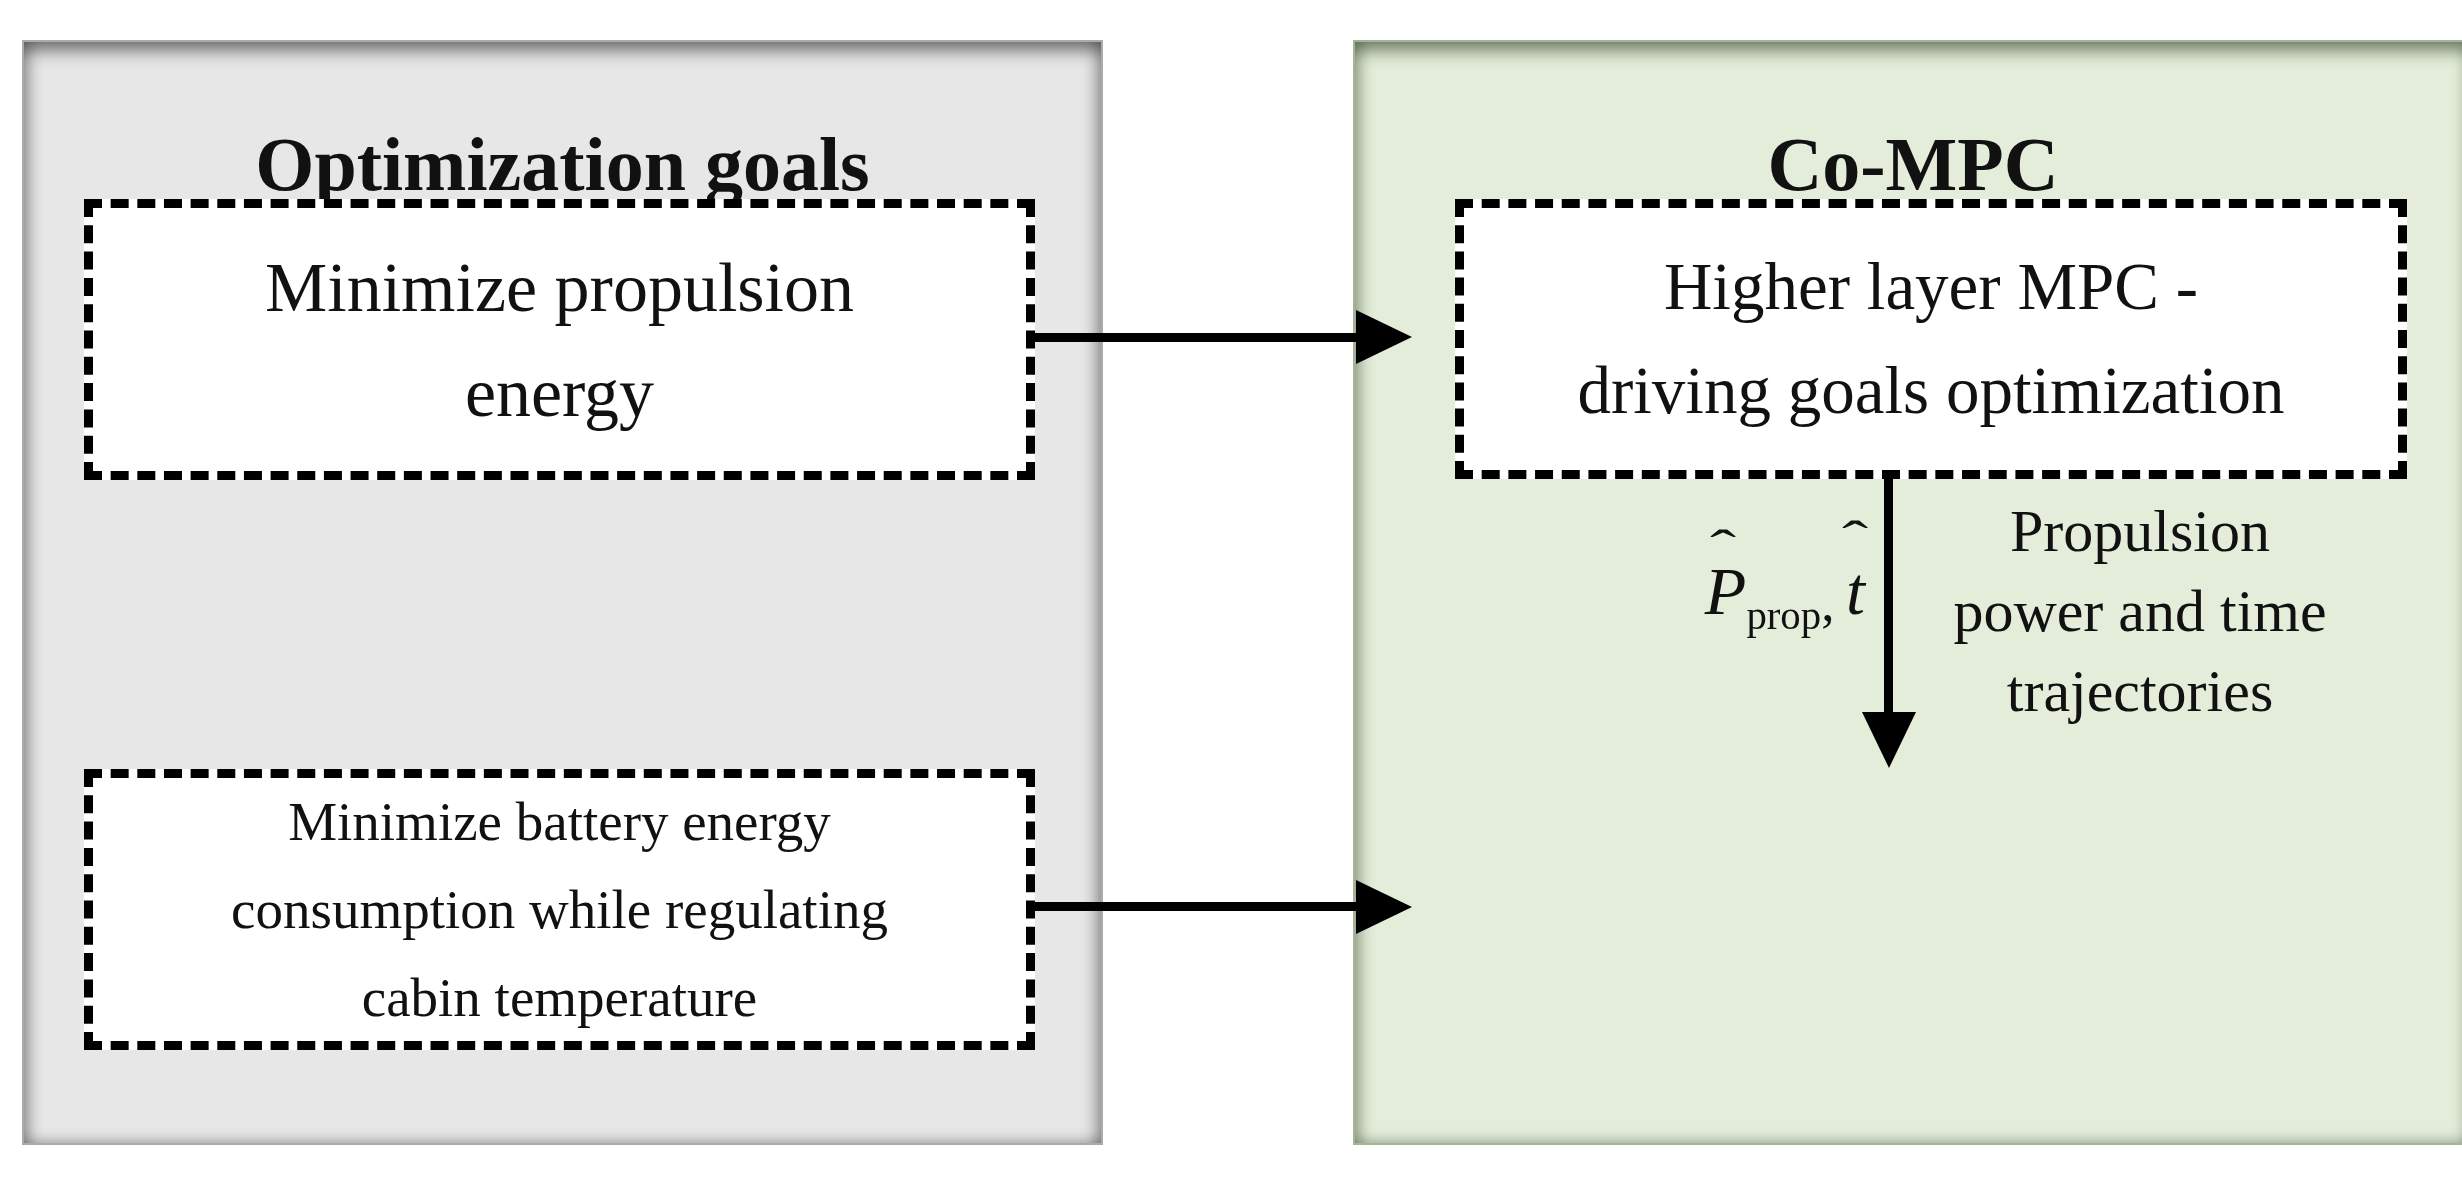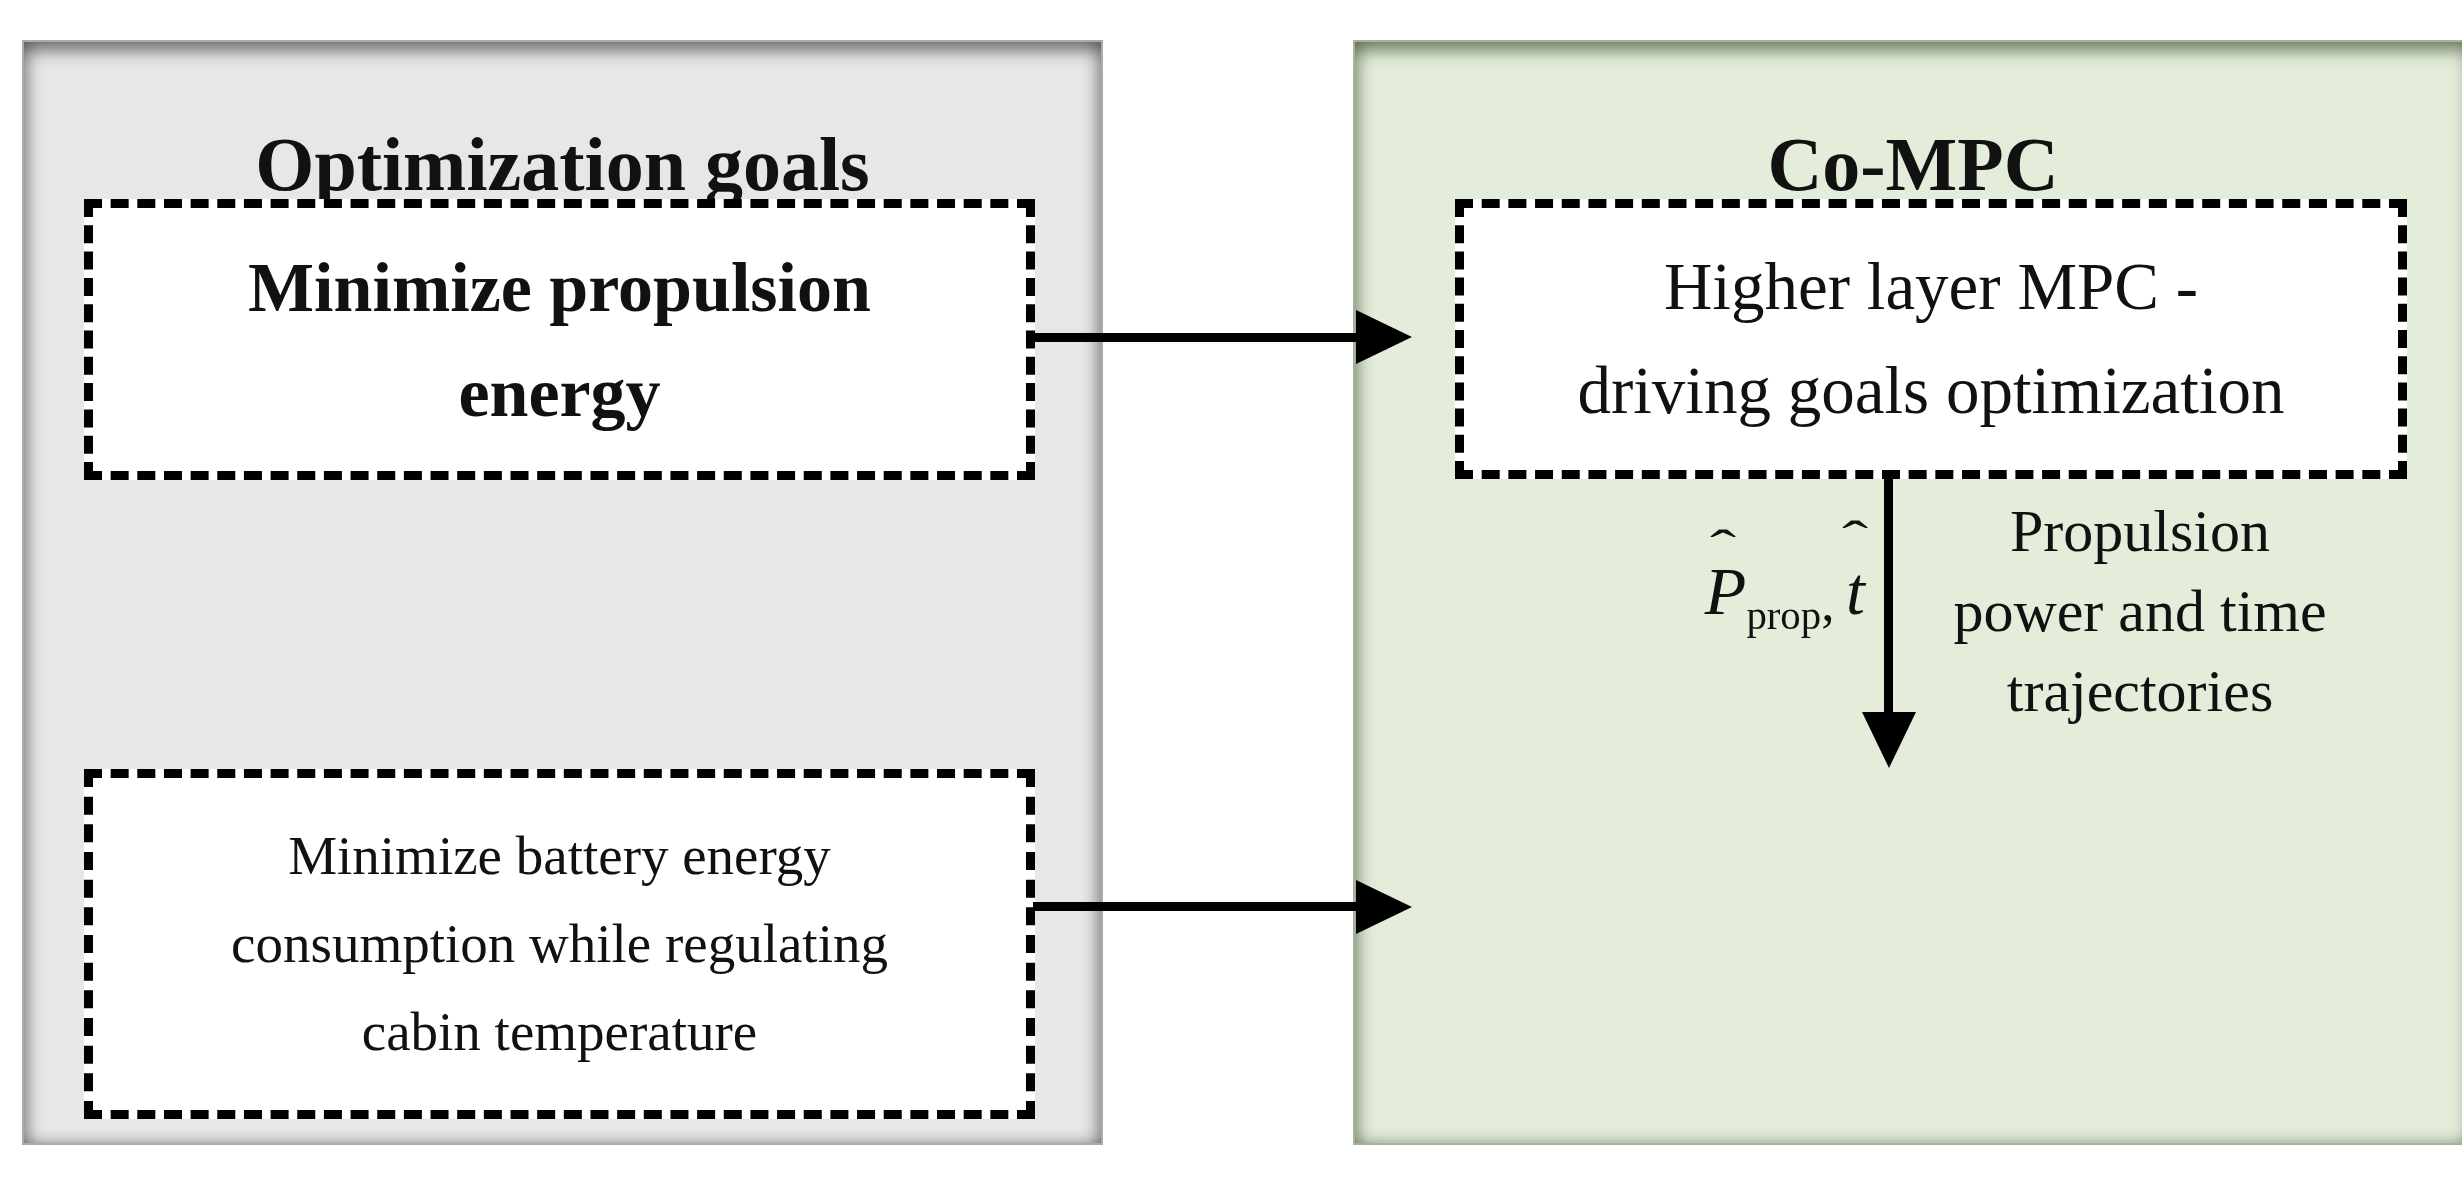--- a/index.html
+++ b/index.html
@@ -29,22 +29,22 @@
   .panel-title{
     position:absolute;top:18px;left:0;width:100%;text-align:center;
     font-weight:bold;font-size:76px;line-height:1.1;color:#111111;
   }
   
   .dashed-box{
     position:absolute;background:#ffffff;border:9px dashed #000000;box-sizing:border-box;
     display:flex;align-items:center;justify-content:center;
     text-align:center;white-space:pre-line;color:#111111;
   }
-  .box-goal-1{left:60px;top:157px;width:951px;height:281px;font-size:70px;line-height:1.5;font-weight:bold;}
-  .box-goal-2{left:60px;top:727px;width:951px;height:350px;font-size:55px;line-height:1.6;}
+  .box-goal-1{left:60px;top:157px;width:951px;height:281px;font-size:70px;line-height:1.5;}
+  .box-goal-2{left:60px;top:727px;width:951px;height:281px;font-size:55px;line-height:1.6;}
   .box-mpc-high{left:100px;top:157px;width:952px;height:280px;font-size:67px;line-height:1.55;}
   .box-mpc-low{left:100px;top:727px;width:952px;height:281px;font-size:67px;line-height:1.55;}
   
   .shaft{position:absolute;background:#000000;}
   .head-right{position:absolute;width:0;height:0;
     border-left:56px solid #000000;border-top:27px solid transparent;border-bottom:27px solid transparent;}
   .head-down{position:absolute;width:0;height:0;
     border-top:56px solid #000000;border-left:27px solid transparent;border-right:27px solid transparent;}
   .a1-shaft{left:1033px;top:333px;width:330px;height:9px;}
   .a1-head{left:1356px;top:310px;}

